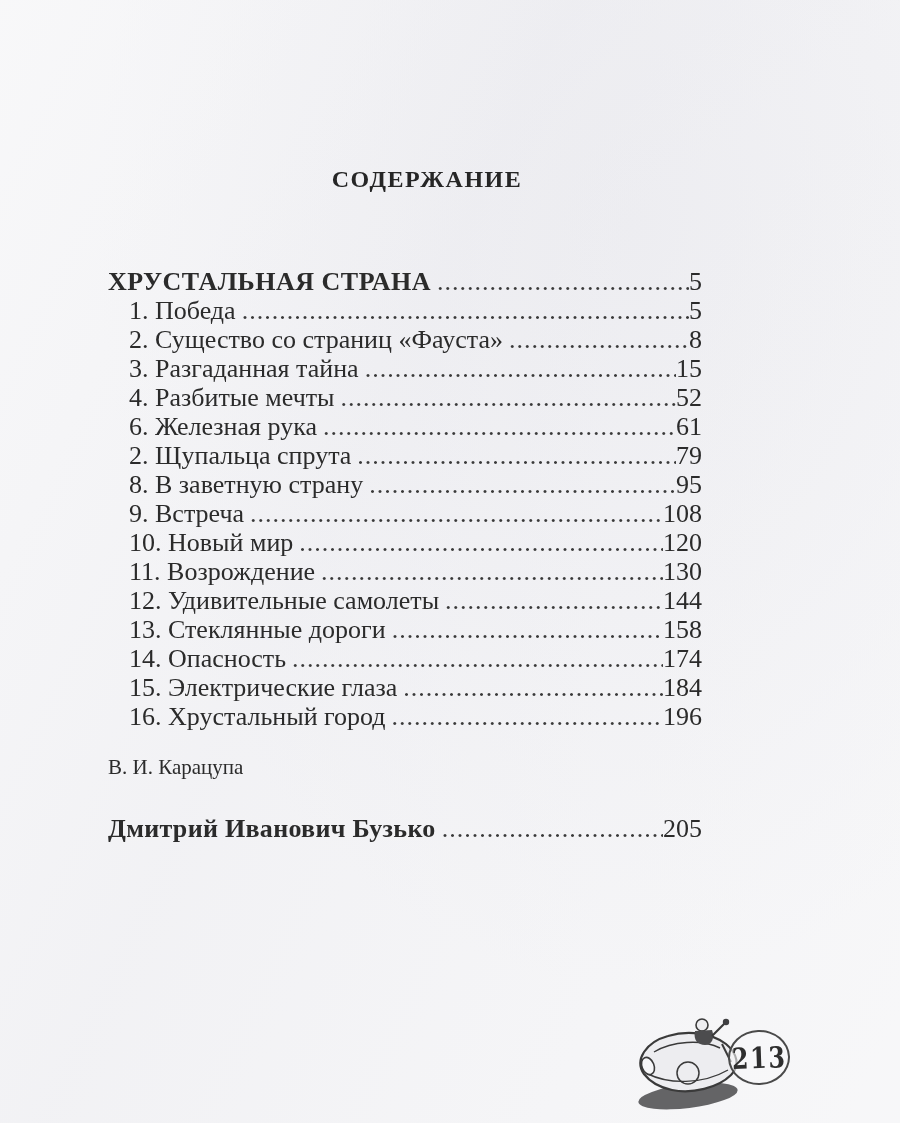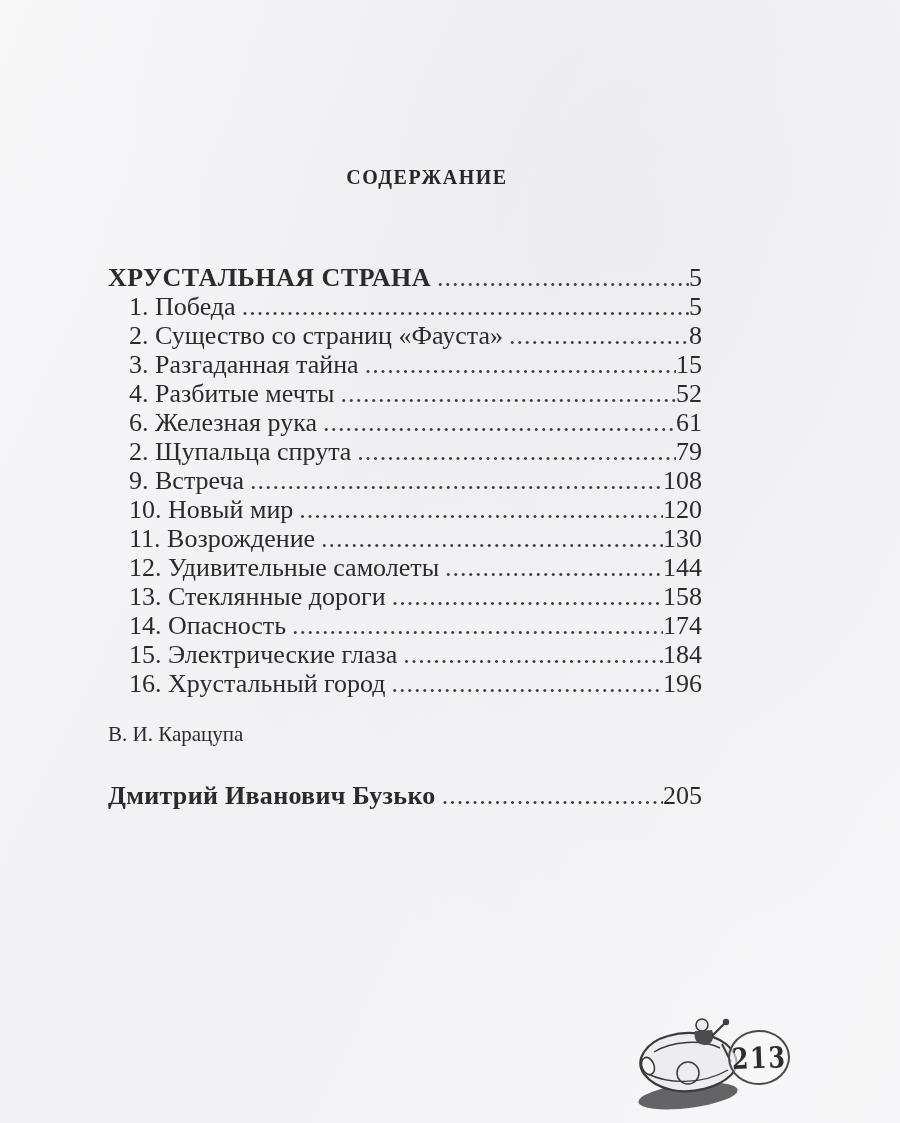--- a/index.html
+++ b/index.html
@@ -17,21 +17,21 @@
       radial-gradient(ellipse at 70% 20%, rgba(228,228,234,.5) 0%, rgba(244,244,246,0) 60%);
     color:#2b2b2b;
     overflow:hidden;
   }
   .content{
     position:absolute;
     left:108px; top:166px;
     width:594px;
   }
   h1.title{
-    font-size:20px;
+    font-size:24px;
     font-weight:bold;
     letter-spacing:1.5px;
     text-align:center;
     margin:0 0 74px 0;
     transform:translateX(22px);
     color:#262626;
   }
   .toc-row{
     display:flex;
     align-items:baseline;
@@ -141,20 +141,25 @@
           <span class="dots"></span>
           <span class="pagenum">61</span>
         </div>
 
         <div class="toc-row chapter">
           <span class="label">2. Щупальца спрута</span>
           <span class="dots"></span>
           <span class="pagenum">79</span>
         </div>
 
+        <div class="toc-row chapter">
+          <span class="label">8. В заветную страну</span>
+          <span class="dots"></span>
+          <span class="pagenum">95</span>
+        </div>
 
         <div class="toc-row chapter">
           <span class="label">9. Встреча</span>
           <span class="dots"></span>
           <span class="pagenum">108</span>
         </div>
 
         <div class="toc-row chapter">
           <span class="label">10. Новый мир</span>
           <span class="dots"></span>

